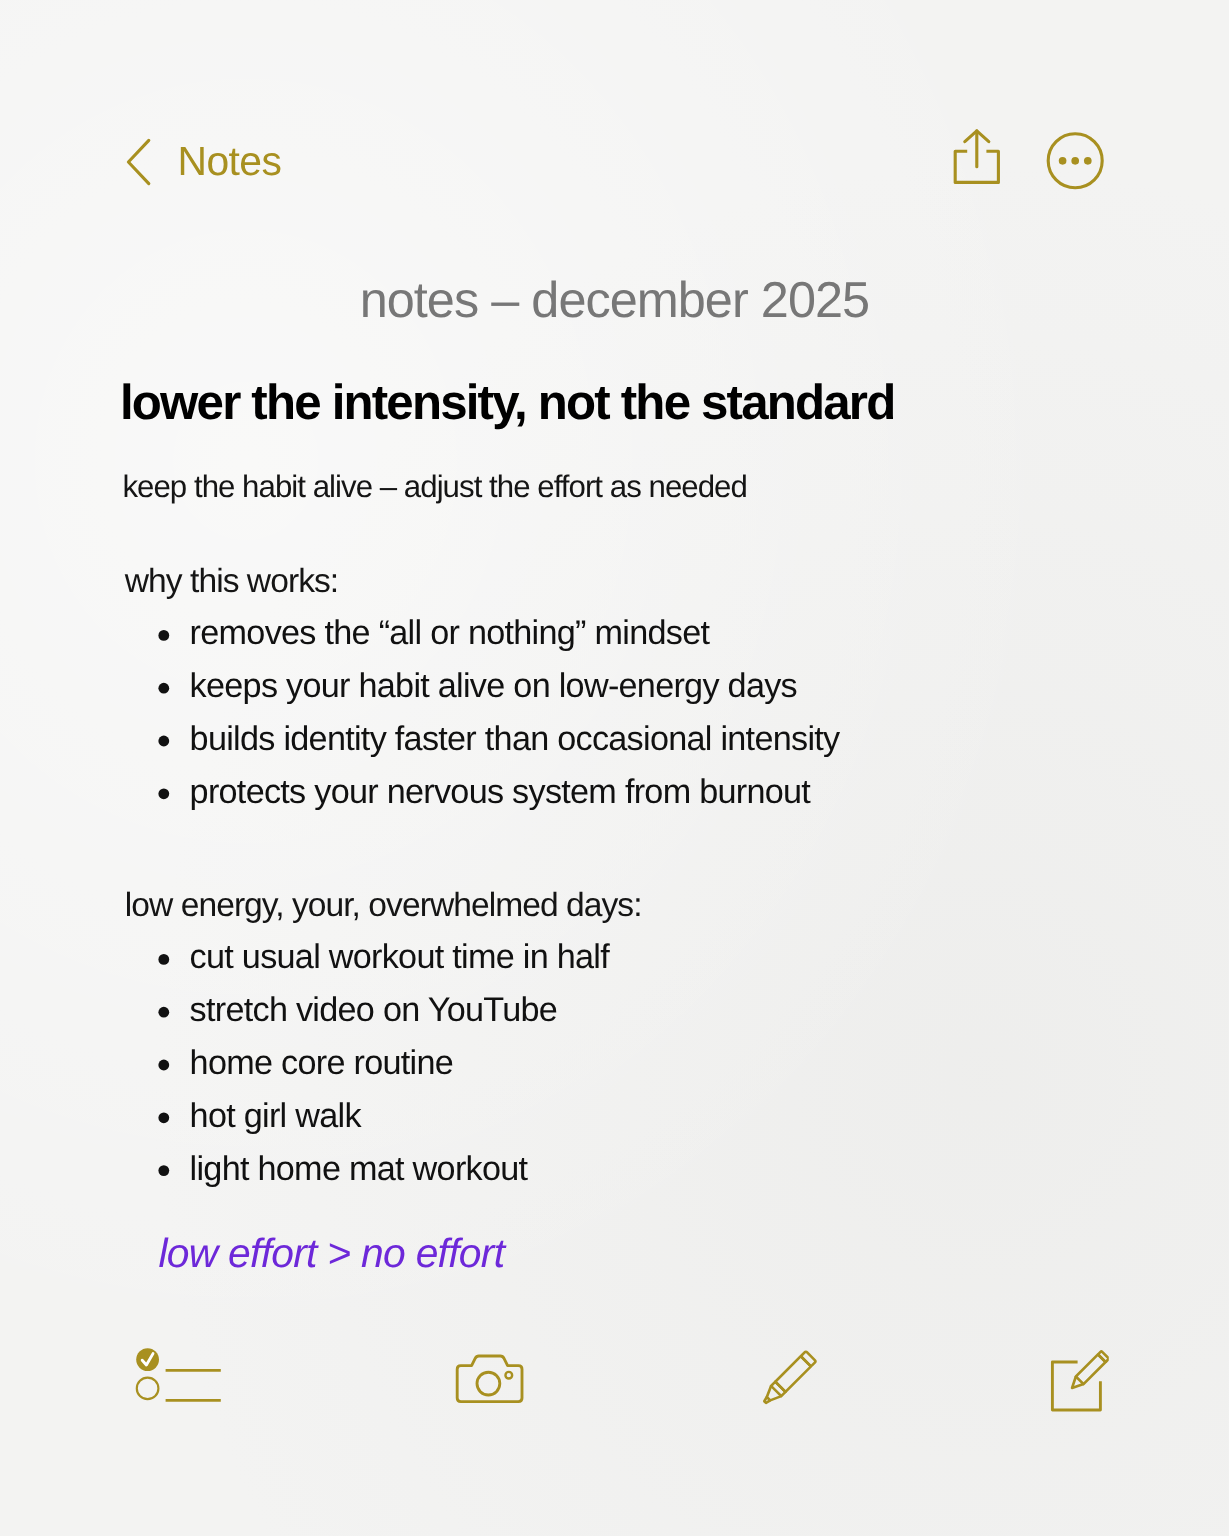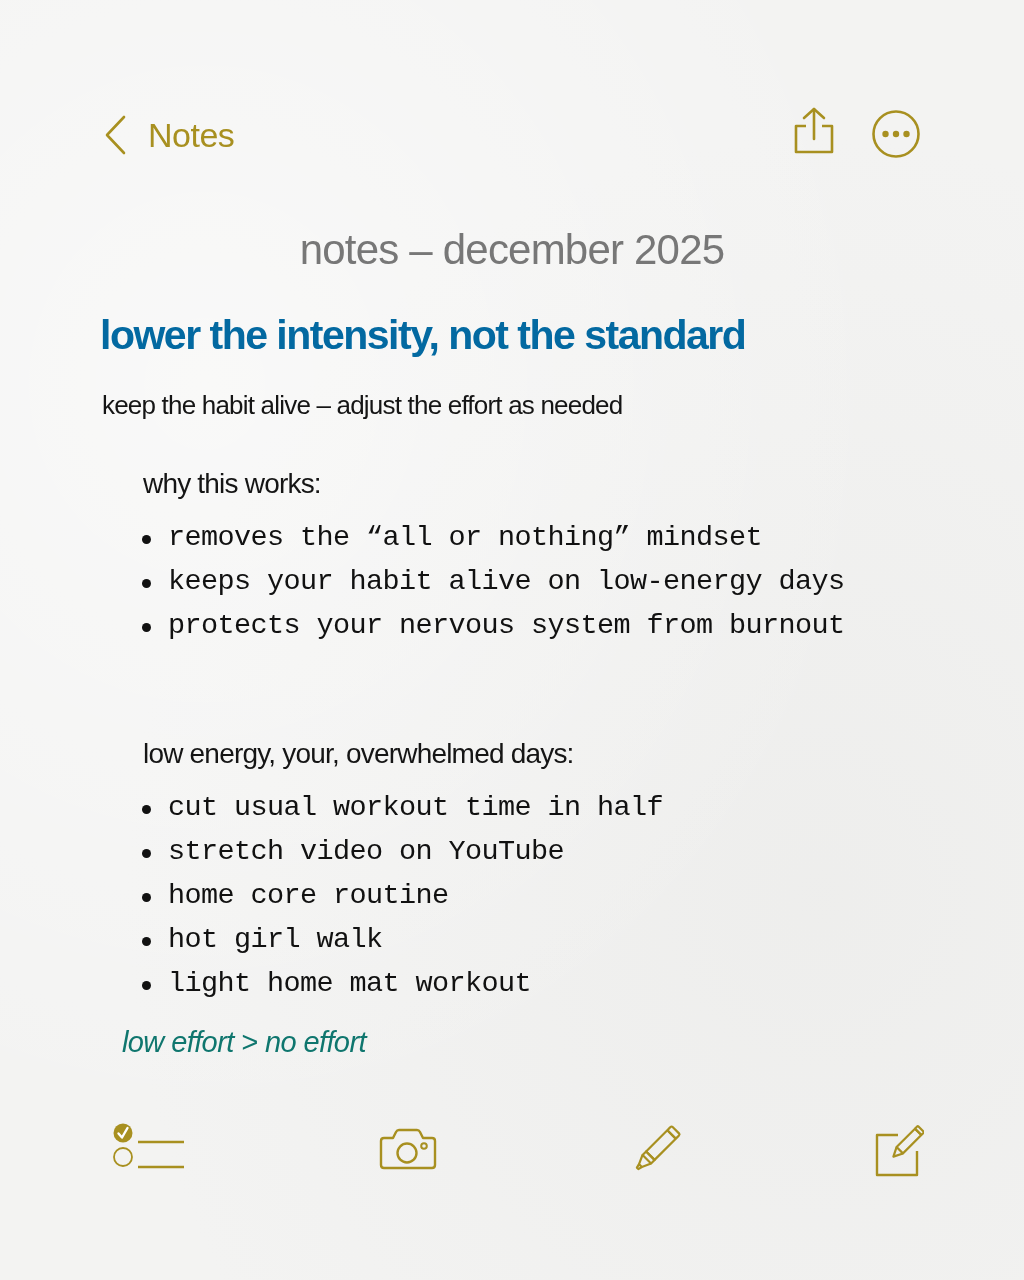--- a/index.html
+++ b/index.html
@@ -25,42 +25,42 @@
   .back svg { width: 26px; height: 42px; }
   .back .label { font-size: 34px; color: #a89020; margin-left: 20px; letter-spacing: -0.5px; }
   .share-btn { position: absolute; left: 790px; top: 106px; width: 48px; height: 52px; cursor: pointer; }
   .more-btn { position: absolute; left: 870px; top: 108px; width: 52px; height: 52px; cursor: pointer; }
   .date {
     position: absolute; top: 226px; left: 0; width: 100%;
     text-align: center; font-size: 42px; color: #777; letter-spacing: -0.8px;
   }
   .title {
     position: absolute; top: 312px; left: 100px;
-    font-size: 41px; font-weight: bold; letter-spacing: -1.5px; color: #0369a1;
+    font-size: 41px; font-weight: bold; letter-spacing: -1.5px; color: #000000;
   }
   .subtitle {
     position: absolute; top: 390px; left: 102px;
     font-size: 26px; letter-spacing: -0.8px; color: #151515;
   }
   .section { position: absolute; left: 104px; }
-  .section .head { font-size: 28px; letter-spacing: -0.8px; color: #151515; height: 44px; line-height: 44px; margin-left: 39px; }
-  .section ul { list-style: none; margin: 10px; padding: 0; font-family: Liberation Mono, monospace; }
+  .section .head { font-size: 28px; letter-spacing: -0.8px; color: #151515; height: 44px; line-height: 44px; }
+  .section ul { list-style: none; margin: 0; padding: 0; }
   .section li {
     position: relative; padding-left: 54px; font-size: 28.5px;
     letter-spacing: -0.6px; height: 44px; line-height: 44px; color: #111;
   }
   .section li::before {
     content: ""; position: absolute; left: 28px; top: 19px;
     width: 9px; height: 9px; border-radius: 50%; background: #111;
   }
   .sec1 { top: 462px; }
   .sec2 { top: 732px; }
   .tagline {
-    position: absolute; top: 1026px; left: 122px;
-    font-size: 29px; font-style: italic; letter-spacing: -0.6px; color: #0f766e;
+    position: absolute; top: 1026px; left: 132px;
+    font-size: 34px; font-style: italic; letter-spacing: -0.6px; color: #6d28d9;
   }
   .toolbar { position: absolute; top: 1110px; left: 0; width: 100%; height: 80px; }
   .tb { position: absolute; cursor: pointer; }
   .tb-check { left: 110px; top: 10px; width: 78px; height: 62px; }
   .tb-camera { left: 378px; top: 10px; width: 60px; height: 52px; }
   .tb-pencil { left: 630px; top: 10px; width: 52px; height: 60px; }
   .tb-compose { left: 872px; top: 10px; width: 52px; height: 60px; }
 </style>
 </head>
 <body>
@@ -94,20 +94,21 @@
 
 <div class="date">notes – december 2025</div>
 <div class="title">lower the intensity, not the standard</div>
 <div class="subtitle">keep the habit alive – adjust the effort as needed</div>
 
 <div class="section sec1">
   <div class="head">why this works:</div>
   <ul>
     <li>removes the “all or nothing” mindset</li>
     <li>keeps your habit alive on low-energy days</li>
+    <li>builds identity faster than occasional intensity</li>
     <li>protects your nervous system from burnout</li>
   </ul>
 </div>
 
 <div class="section sec2">
   <div class="head">low energy, your, overwhelmed days:</div>
   <ul>
     <li>cut usual workout time in half</li>
     <li>stretch video on YouTube</li>
     <li>home core routine</li>

